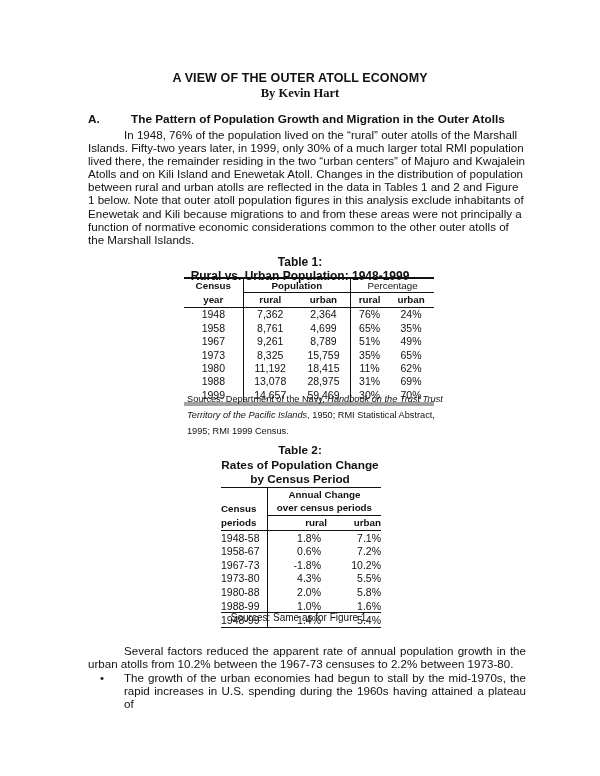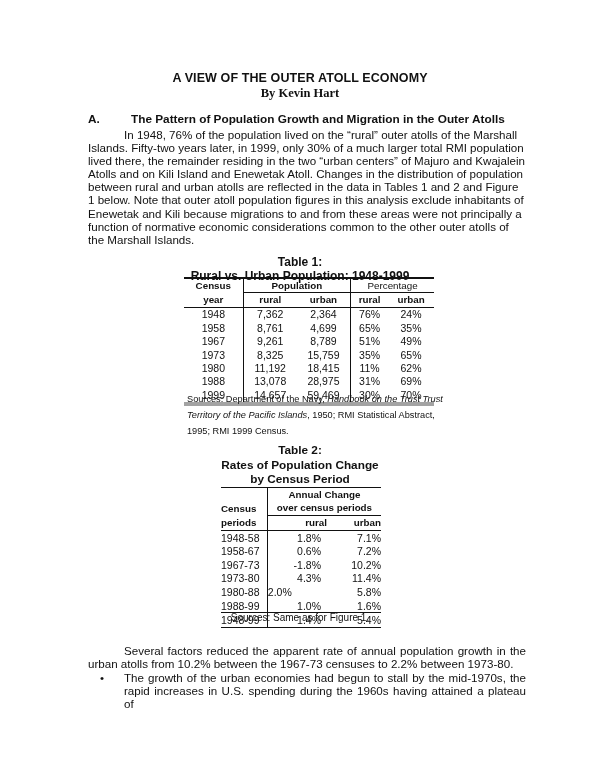--- a/index.html
+++ b/index.html
@@ -166,25 +166,25 @@
       <td style="text-align:right;">7.2%</td>
     </tr>
     <tr>
       <td>1967-73</td>
       <td class="vl" style="text-align:right; padding-right:10px;">-1.8%</td>
       <td style="text-align:right;">10.2%</td>
     </tr>
     <tr>
       <td>1973-80</td>
       <td class="vl" style="text-align:right; padding-right:10px;">4.3%</td>
-      <td style="text-align:right;">11.4%</td>
+      <td style="text-align:right;">5.5%</td>
     </tr>
     <tr>
       <td>1980-88</td>
-      <td class="vl" style="text-align:left; padding-right:10px;">2.0%</td>
+      <td class="vl" style="text-align:right; padding-right:10px;">2.0%</td>
       <td style="text-align:right;">5.8%</td>
     </tr>
     <tr class="beforeTotal">
       <td>1988-99</td>
       <td class="vl" style="text-align:right; padding-right:10px;">1.0%</td>
       <td style="text-align:right;">1.6%</td>
     </tr>
     <tr class="total">
       <td>1948-99</td>
       <td class="vl" style="text-align:right; padding-right:10px;">1.4%</td>

